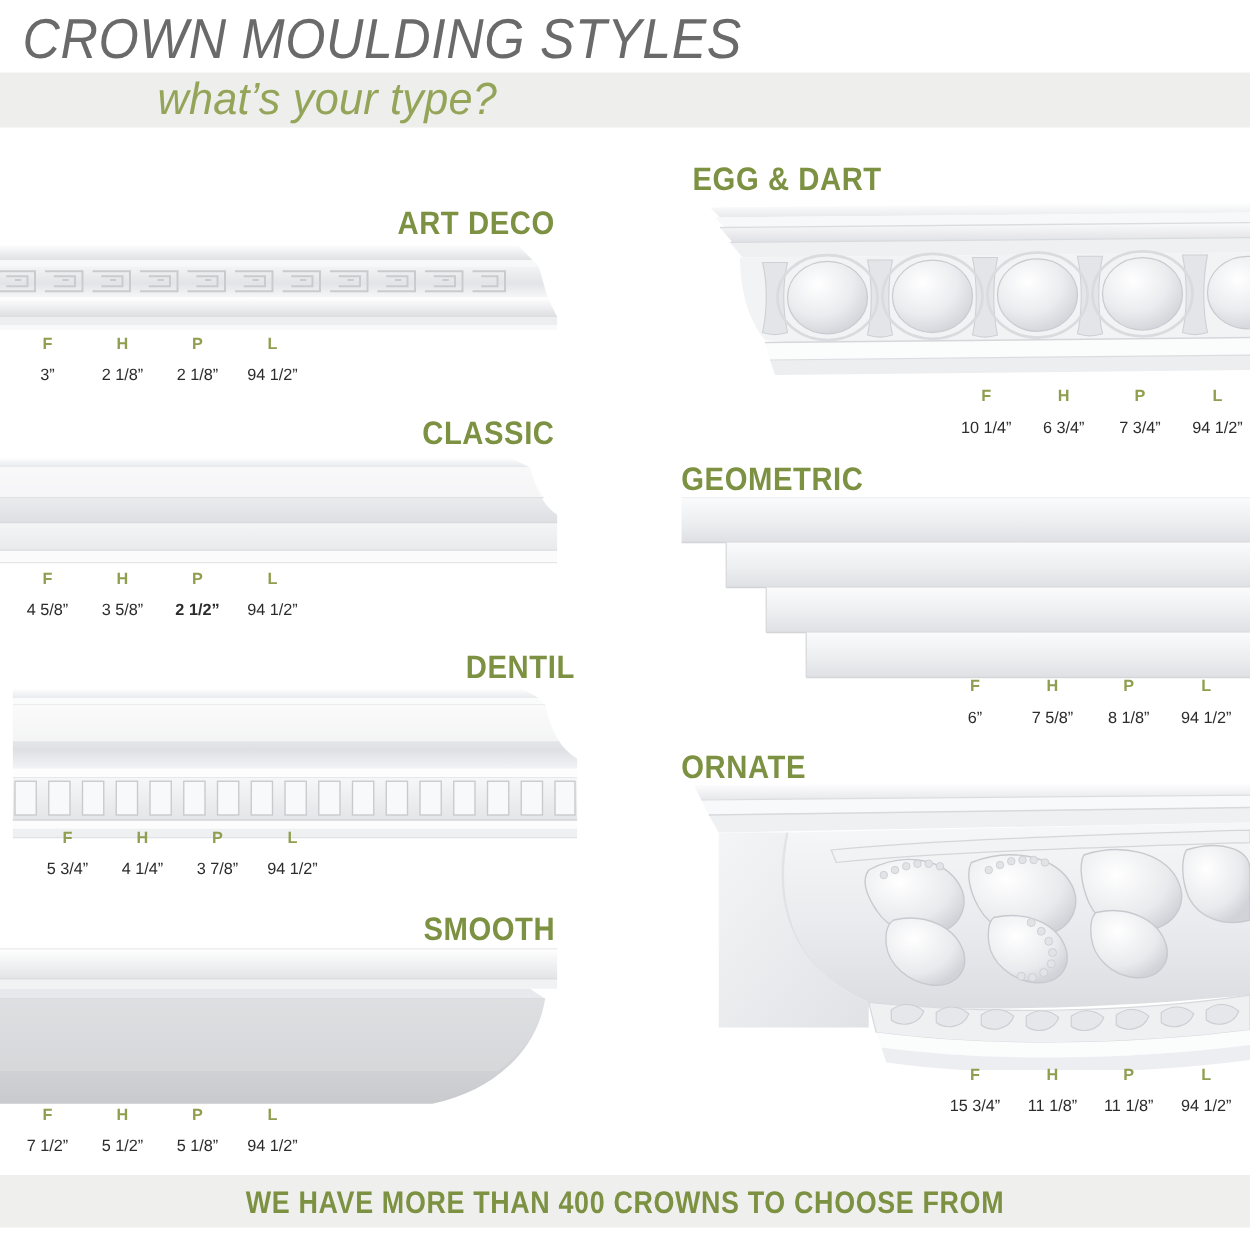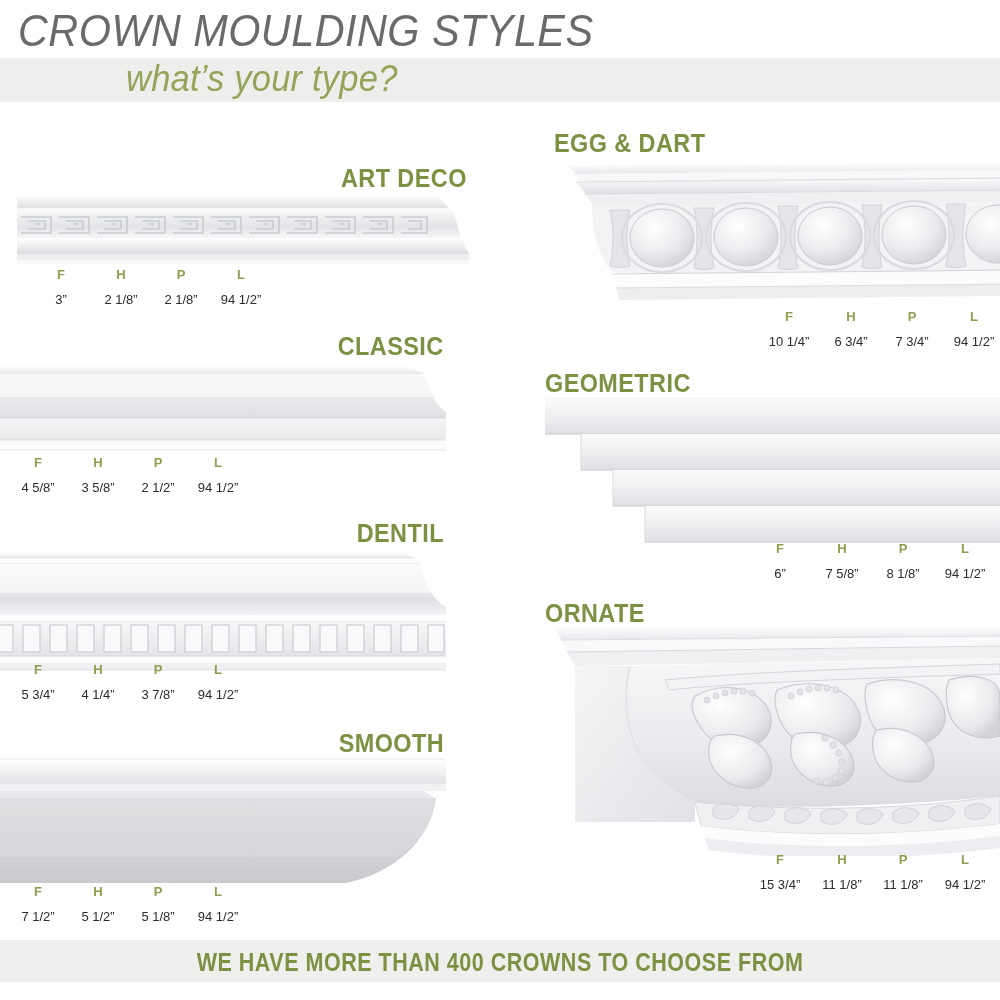--- a/index.html
+++ b/index.html
@@ -63,21 +63,21 @@
 </head>
 <body>
 
 <div id="page">
 
   <div class="hdr-band"></div>
   <div class="hdr-band top"></div>
   <div class="hdr-title">CROWN MOULDING STYLES</div>
   <div class="hdr-sub">what’s your type?</div>
 
-  <div class="style-block" style="left:0;top:160px;width:448px;height:140px;margin-left:23px;">
+  <div class="style-block" style="left:0;top:160px;width:448px;height:140px;">
     <div class="style-title right" style="top:5px;right:4px;">ART DECO</div>
 
     <div class="mould" style="left:-6px;top:32px;width:452px;height:84px;">
       <svg width="452" height="84" viewBox="0 0 452 84">
         <defs>
           <linearGradient id="adTop" x1="0" y1="0" x2="0" y2="1">
             <stop offset="0%" stop-color="#fdfdfd"></stop>
               <stop offset="100%" stop-color="#e0e1e3"></stop>
           </linearGradient>
           <linearGradient id="adBody" x1="0" y1="0" x2="0" y2="1">
@@ -208,26 +208,26 @@
       </svg>
     </div>
 
     <div class="spec" style="left:0;top:128px;width:448px;height:40px;">
       <div class="spec-key" style="left:18px;top:0;">F</div>
       <div class="spec-key" style="left:78px;top:0;">H</div>
       <div class="spec-key" style="left:138px;top:0;">P</div>
       <div class="spec-key" style="left:198px;top:0;">L</div>
       <div class="spec-val" style="left:3px;top:25px;">4 5/8”</div>
       <div class="spec-val" style="left:63px;top:25px;">3 5/8”</div>
-      <div class="spec-val" style="left:123px;top:25px;">2 1/2”</div>
+      <div class="spec-val" style="left:123px;top:25px;font-weight:bold;">2 1/2”</div>
       <div class="spec-val" style="left:183px;top:25px;">94 1/2”</div>
     </div>
   </div>
 
-  <div class="style-block" style="left:0;top:515px;width:448px;height:190px;">
+  <div class="style-block" style="left:16px;top:515px;width:448px;height:190px;">
     <div class="style-title right" style="top:5px;right:4px;">DENTIL</div>
 
     <div class="mould" style="left:-6px;top:34px;width:452px;height:126px;">
       <svg width="452" height="126" viewBox="0 0 452 126">
         <defs>
           <linearGradient id="dnA" x1="0" y1="0" x2="0" y2="1">
             <stop offset="0%" stop-color="#ffffff"></stop>
               <stop offset="100%" stop-color="#e9eaed"></stop>
           </linearGradient>
           <linearGradient id="dnB" x1="0" y1="0" x2="0" y2="1">

